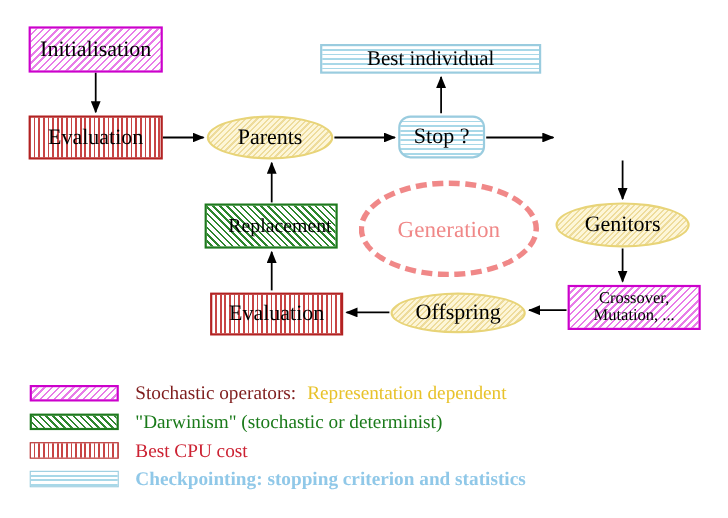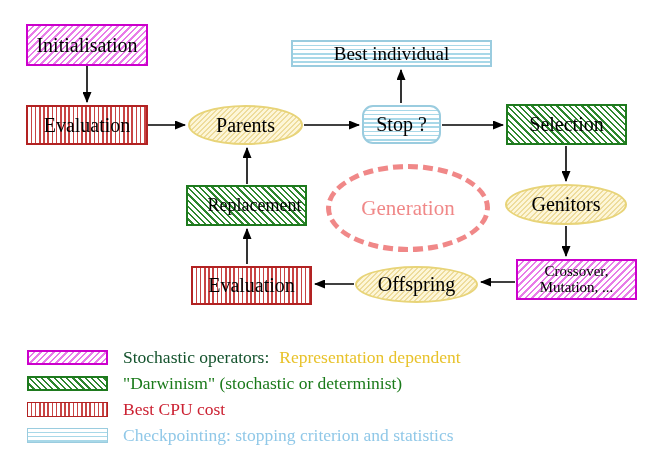--- a/index.html
+++ b/index.html
@@ -93,25 +93,25 @@
   .lr-3 { top: 399px; }
   .lr-4 { top: 425px; }
   .swatch {
     display: inline-block;
     width: 81px;
     height: 15px;
     margin-right: 15px;
   }
   .swatch.stripes-cyan, .swatch.stripes-red { border-width: 1.5px; }
   .legend-text { font-size: 17.5px; }
-  .t-magenta { color: #14532d; }
+  .t-magenta { color: #7f1d1d; }
   .t-gold    { color: #e8c22a; margin-left: 10px; }
   .t-green   { color: #1a7a1a; }
   .t-red     { color: #cc2233; }
-  .t-blue    { color: #90c8e8; }
+  .t-blue    { color: #90c8e8; font-weight: bold; }
 </style>
 </head>
 <body>
 
 <div class="canvas">
 
   <svg class="arrows" viewBox="0 0 662 471" xmlns="http://www.w3.org/2000/svg">
     <defs>
       <marker id="ah" markerWidth="11" markerHeight="9" refX="10" refY="4.5" orient="auto" markerUnits="userSpaceOnUse">
         <path d="M0,0 L11,4.5 L0,9 Z" fill="#000000"></path>
@@ -143,23 +143,20 @@
   </div>
 
   <div class="node stripes-cyan rounded n-stop">
     <span>Stop ?</span>
   </div>
 
   <div class="node stripes-cyan n-best">
     <span>Best individual</span>
   </div>
 
-  <div class="node hatch-green n-selection">
-    <span>Selection</span>
-  </div>
 
   <div class="node ellipse-yellow n-genitors">
     <span>Genitors</span>
   </div>
 
   <div class="node hatch-magenta n-crossover">
     <span>
       <span style="display:block;">Crossover,</span>
       <span style="display:block;">Mutation, ...</span>
     </span>

